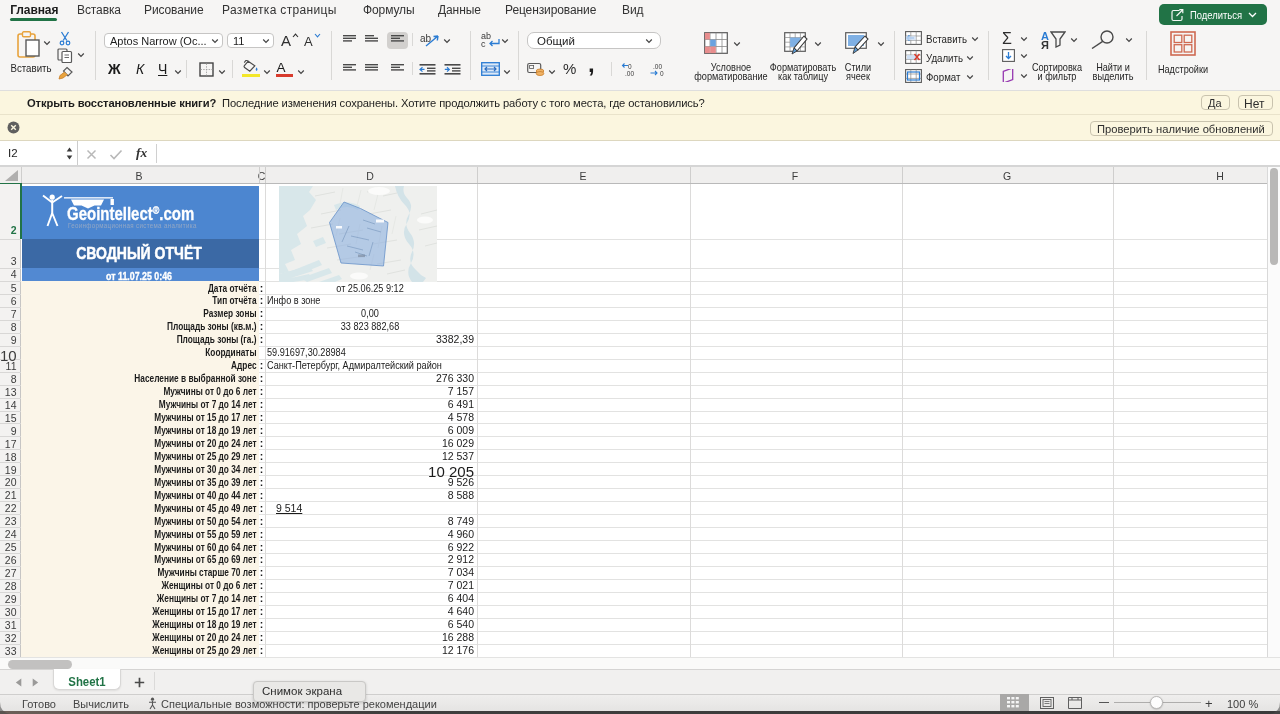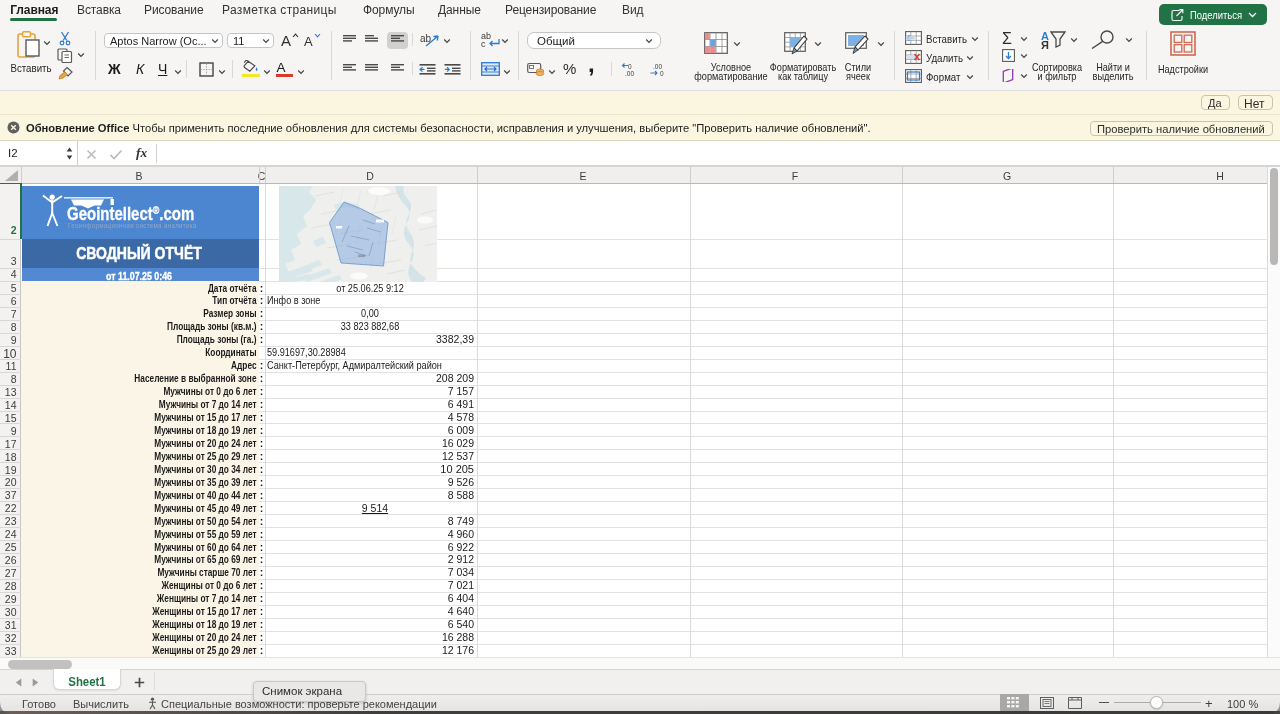--- a/index.html
+++ b/index.html
@@ -309,30 +309,30 @@
 <div class="ab" style="left:1145.5px;top:31px;width:1px;height:49px;background:#d9d8d6;"></div>
 <svg class="ab" style="left:1170px;top:31px" width="26" height="25" viewBox="0 0 26 25">
 <rect x="1" y="1" width="24" height="23" fill="none" stroke="#cf6a52" stroke-width="1.6"></rect>
 <rect x="4.2" y="4.2" width="7.6" height="7.3" fill="none" stroke="#cf6a52" stroke-width="1.3"></rect>
 <rect x="14.2" y="4.2" width="7.6" height="7.3" fill="none" stroke="#cf6a52" stroke-width="1.3"></rect>
 <rect x="4.2" y="13.7" width="7.6" height="7.3" fill="none" stroke="#cf6a52" stroke-width="1.3"></rect>
 <rect x="14.2" y="13.7" width="7.6" height="7.3" fill="none" stroke="#cf6a52" stroke-width="1.3"></rect>
     </svg>
 <div class="t" style="left:1183px;top:62.5px;transform:translateX(-50%) scaleX(0.87);font-size:10.5px;color:#262626;">Надстройки</div>
 <div class="ab" style="left:0;top:91px;width:1280px;height:24px;background:#fbf6df;border-bottom:1px solid #e9e3cb;box-sizing:border-box;"></div>
+<div class="t" style="left:27px;top:96.5px;font-size:11.2px;letter-spacing:-0.12px;color:#1d1d1d;font-weight:700;">Открыть восстановленные книги?&nbsp; <span style="font-weight:400;">Последние изменения сохранены. Хотите продолжить работу с того места, где остановились?</span></div>
 <div class="ab" style="left:1200.5px;top:94.5px;width:29px;height:15px;border:1px solid #c9c3ae;border-radius:4px;box-sizing:border-box;"></div>
 <div class="t" style="left:1208px;top:97px;font-size:11px;color:#2d2d2d;">Да</div>
 <div class="ab" style="left:1237.5px;top:94.5px;width:35px;height:15px;border:1px solid #c9c3ae;border-radius:4px;box-sizing:border-box;"></div>
 <div class="t" style="left:1244px;top:97px;font-size:12px;color:#2d2d2d;">Нет</div>
 <div class="ab" style="left:0;top:115px;width:1280px;height:26px;background:#fbf6df;border-bottom:1px solid #ddd7bf;box-sizing:border-box;"></div>
 <svg class="ab" style="left:7px;top:121px" width="13" height="13" viewBox="0 0 13 13">
 <circle cx="6.5" cy="6.5" r="6" fill="#5f5f5f"></circle>
 <path d="M4.2 4.2 L8.8 8.8 M8.8 4.2 L4.2 8.8" stroke="#fbf6df" stroke-width="1.4"></path>
     </svg>
-<div class="t" style="left:26px;top:122px;font-size:11.2px;letter-spacing:-0.02px;color:#1d1d1d;font-weight:700;">Обновление Office <span style="font-weight:400;">Чтобы применить последние обновления для системы безопасности, исправления и улучшения, выберите "Проверить наличие обновлений".</span></div>
 <div class="ab" style="left:1090px;top:120.5px;width:183px;height:15px;border:1px solid #c9c3ae;border-radius:4px;box-sizing:border-box;"></div>
 <div class="t" style="left:1097px;top:123px;font-size:11.2px;color:#2d2d2d;">Проверить наличие обновлений</div>
 <div class="ab" style="left:0;top:141px;width:1280px;height:25px;background:#fff;"></div>
 <div class="t" style="left:8px;top:147px;font-size:11.5px;color:#1d1d1d;">I2</div>
 <svg class="ab" style="left:66px;top:147px" width="7" height="13" viewBox="0 0 7 13">
 <path d="M3.5 0.5 L6.3 4.5 L0.7 4.5 Z" fill="#3a3a3a"></path>
       <path d="M3.5 12.5 L0.7 8.5 L6.3 8.5 Z" fill="#3a3a3a"></path>
     </svg>
 <div class="ab" style="left:77px;top:141px;width:1px;height:25px;background:#cccccc;"></div>
 <svg class="ab" style="left:86px;top:149px" width="11" height="11" viewBox="0 0 11 11">
@@ -435,32 +435,32 @@
 <div class="ab" style="left:902px;top:184px;width:1px;height:473px;background:#dcdbda;"></div>
 <div class="ab" style="left:1113px;top:184px;width:1px;height:473px;background:#dcdbda;"></div>
 <div class="t" style="left:0;top:184.0px;width:16.5px;height:52px;font-size:10.5px;color:#217346;font-weight:700;text-align:right;display:flex;align-items:flex-end;justify-content:flex-end;line-height:11px;">2</div>
 <div class="t" style="left:0;top:238.6px;width:16.5px;height:28px;font-size:10.5px;color:#3c3c3c;text-align:right;display:flex;align-items:flex-end;justify-content:flex-end;line-height:11px;">3</div>
 <div class="t" style="left:0;top:268.2px;width:16.5px;height:12px;font-size:10.5px;color:#3c3c3c;text-align:right;display:flex;align-items:flex-end;justify-content:flex-end;line-height:11px;">4</div>
 <div class="t" style="left:0;top:282.2px;width:16.5px;font-size:10.5px;color:#3c3c3c;text-align:right;">5</div>
 <div class="t" style="left:0;top:295.1px;width:16.5px;font-size:10.5px;color:#3c3c3c;text-align:right;">6</div>
 <div class="t" style="left:0;top:308.1px;width:16.5px;font-size:10.5px;color:#3c3c3c;text-align:right;">7</div>
 <div class="t" style="left:0;top:321.1px;width:16.5px;font-size:10.5px;color:#3c3c3c;text-align:right;">8</div>
 <div class="t" style="left:0;top:334.0px;width:16.5px;font-size:10.5px;color:#3c3c3c;text-align:right;">9</div>
-<div class="t" style="left:0;top:346.9px;width:16.5px;font-size:12px;color:#3c3c3c;text-align:right;">10</div>
+<div class="t" style="left:0;top:346.9px;width:16.5px;font-size:15px;color:#3c3c3c;text-align:right;">10</div>
 <div class="t" style="left:0;top:359.9px;width:16.5px;font-size:10.5px;color:#3c3c3c;text-align:right;">11</div>
 <div class="t" style="left:0;top:372.8px;width:16.5px;font-size:10.5px;color:#3c3c3c;text-align:right;">8</div>
 <div class="t" style="left:0;top:385.8px;width:16.5px;font-size:10.5px;color:#3c3c3c;text-align:right;">13</div>
 <div class="t" style="left:0;top:398.8px;width:16.5px;font-size:10.5px;color:#3c3c3c;text-align:right;">14</div>
 <div class="t" style="left:0;top:411.7px;width:16.5px;font-size:10.5px;color:#3c3c3c;text-align:right;">15</div>
 <div class="t" style="left:0;top:424.6px;width:16.5px;font-size:10.5px;color:#3c3c3c;text-align:right;">9</div>
 <div class="t" style="left:0;top:437.6px;width:16.5px;font-size:10.5px;color:#3c3c3c;text-align:right;">17</div>
 <div class="t" style="left:0;top:450.6px;width:16.5px;font-size:10.5px;color:#3c3c3c;text-align:right;">18</div>
 <div class="t" style="left:0;top:463.5px;width:16.5px;font-size:10.5px;color:#3c3c3c;text-align:right;">19</div>
 <div class="t" style="left:0;top:476.4px;width:16.5px;font-size:10.5px;color:#3c3c3c;text-align:right;">20</div>
-<div class="t" style="left:0;top:489.4px;width:16.5px;font-size:10.5px;color:#3c3c3c;text-align:right;">37</div>
+<div class="t" style="left:0;top:489.4px;width:16.5px;font-size:10.5px;color:#3c3c3c;text-align:right;">21</div>
 <div class="t" style="left:0;top:502.3px;width:16.5px;font-size:10.5px;color:#3c3c3c;text-align:right;">22</div>
 <div class="t" style="left:0;top:515.3px;width:16.5px;font-size:10.5px;color:#3c3c3c;text-align:right;">23</div>
 <div class="t" style="left:0;top:528.2px;width:16.5px;font-size:10.5px;color:#3c3c3c;text-align:right;">24</div>
 <div class="t" style="left:0;top:541.2px;width:16.5px;font-size:10.5px;color:#3c3c3c;text-align:right;">25</div>
 <div class="t" style="left:0;top:554.2px;width:16.5px;font-size:10.5px;color:#3c3c3c;text-align:right;">26</div>
 <div class="t" style="left:0;top:567.1px;width:16.5px;font-size:10.5px;color:#3c3c3c;text-align:right;">27</div>
 <div class="t" style="left:0;top:580.0px;width:16.5px;font-size:10.5px;color:#3c3c3c;text-align:right;">28</div>
 <div class="t" style="left:0;top:593.0px;width:16.5px;font-size:10.5px;color:#3c3c3c;text-align:right;">29</div>
 <div class="t" style="left:0;top:606.0px;width:16.5px;font-size:10.5px;color:#3c3c3c;text-align:right;">30</div>
 <div class="t" style="left:0;top:618.9px;width:16.5px;font-size:10.5px;color:#3c3c3c;text-align:right;">31</div>
@@ -522,51 +522,51 @@
 <div class="t" style="left:21px;top:333.3px;width:235.5px;font-size:10.5px;font-weight:700;color:#1b1b1b;text-align:right;transform:scaleX(0.79);transform-origin:100% 50%;">Площадь зоны (га.)</div>
 <div class="t" style="left:258.5px;top:333.3px;width:6px;font-size:10.5px;font-weight:700;color:#1b1b1b;text-align:center;">:</div>
 <div class="t" style="left:276px;top:333.3px;width:198px;text-align:right;font-size:10.5px;color:#1b1b1b;">3382,39</div>
 <div class="t" style="left:21px;top:346.2px;width:235.5px;font-size:10.5px;font-weight:700;color:#1b1b1b;text-align:right;transform:scaleX(0.79);transform-origin:100% 50%;">Координаты</div>
 <div class="t" style="left:266.5px;top:346.2px;font-size:10.5px;color:#1b1b1b;transform:scaleX(0.87);transform-origin:0 50%;">59.91697,30.28984</div>
 <div class="t" style="left:21px;top:359.2px;width:235.5px;font-size:10.5px;font-weight:700;color:#1b1b1b;text-align:right;transform:scaleX(0.79);transform-origin:100% 50%;">Адрес</div>
 <div class="t" style="left:258.5px;top:359.2px;width:6px;font-size:10.5px;font-weight:700;color:#1b1b1b;text-align:center;">:</div>
 <div class="t" style="left:266.5px;top:359.2px;font-size:10.5px;color:#1b1b1b;transform:scaleX(0.87);transform-origin:0 50%;">Санкт-Петербург, Адмиралтейский район</div>
 <div class="t" style="left:21px;top:372.1px;width:235.5px;font-size:10.5px;font-weight:700;color:#1b1b1b;text-align:right;transform:scaleX(0.79);transform-origin:100% 50%;">Население в выбранной зоне</div>
 <div class="t" style="left:258.5px;top:372.1px;width:6px;font-size:10.5px;font-weight:700;color:#1b1b1b;text-align:center;">:</div>
-<div class="t" style="left:276px;top:372.1px;width:198px;text-align:right;font-size:10.5px;color:#1b1b1b;">208 209</div>
+<div class="t" style="left:276px;top:372.1px;width:198px;text-align:right;font-size:10.5px;color:#1b1b1b;">276 330</div>
 <div class="t" style="left:21px;top:385.1px;width:235.5px;font-size:10.5px;font-weight:700;color:#1b1b1b;text-align:right;transform:scaleX(0.79);transform-origin:100% 50%;">Мужчины от 0 до 6 лет</div>
 <div class="t" style="left:258.5px;top:385.1px;width:6px;font-size:10.5px;font-weight:700;color:#1b1b1b;text-align:center;">:</div>
 <div class="t" style="left:276px;top:385.1px;width:198px;text-align:right;font-size:10.5px;color:#1b1b1b;">7 157</div>
 <div class="t" style="left:21px;top:398.0px;width:235.5px;font-size:10.5px;font-weight:700;color:#1b1b1b;text-align:right;transform:scaleX(0.79);transform-origin:100% 50%;">Мужчины от 7 до 14 лет</div>
 <div class="t" style="left:258.5px;top:398.0px;width:6px;font-size:10.5px;font-weight:700;color:#1b1b1b;text-align:center;">:</div>
 <div class="t" style="left:276px;top:398.0px;width:198px;text-align:right;font-size:10.5px;color:#1b1b1b;">6 491</div>
 <div class="t" style="left:21px;top:411.0px;width:235.5px;font-size:10.5px;font-weight:700;color:#1b1b1b;text-align:right;transform:scaleX(0.79);transform-origin:100% 50%;">Мужчины от 15 до 17 лет</div>
 <div class="t" style="left:258.5px;top:411.0px;width:6px;font-size:10.5px;font-weight:700;color:#1b1b1b;text-align:center;">:</div>
 <div class="t" style="left:276px;top:411.0px;width:198px;text-align:right;font-size:10.5px;color:#1b1b1b;">4 578</div>
 <div class="t" style="left:21px;top:423.9px;width:235.5px;font-size:10.5px;font-weight:700;color:#1b1b1b;text-align:right;transform:scaleX(0.79);transform-origin:100% 50%;">Мужчины от 18 до 19 лет</div>
 <div class="t" style="left:258.5px;top:423.9px;width:6px;font-size:10.5px;font-weight:700;color:#1b1b1b;text-align:center;">:</div>
 <div class="t" style="left:276px;top:423.9px;width:198px;text-align:right;font-size:10.5px;color:#1b1b1b;">6 009</div>
 <div class="t" style="left:21px;top:436.9px;width:235.5px;font-size:10.5px;font-weight:700;color:#1b1b1b;text-align:right;transform:scaleX(0.79);transform-origin:100% 50%;">Мужчины от 20 до 24 лет</div>
 <div class="t" style="left:258.5px;top:436.9px;width:6px;font-size:10.5px;font-weight:700;color:#1b1b1b;text-align:center;">:</div>
 <div class="t" style="left:276px;top:436.9px;width:198px;text-align:right;font-size:10.5px;color:#1b1b1b;">16 029</div>
 <div class="t" style="left:21px;top:449.8px;width:235.5px;font-size:10.5px;font-weight:700;color:#1b1b1b;text-align:right;transform:scaleX(0.79);transform-origin:100% 50%;">Мужчины от 25 до 29 лет</div>
 <div class="t" style="left:258.5px;top:449.8px;width:6px;font-size:10.5px;font-weight:700;color:#1b1b1b;text-align:center;">:</div>
 <div class="t" style="left:276px;top:449.8px;width:198px;text-align:right;font-size:10.5px;color:#1b1b1b;">12 537</div>
 <div class="t" style="left:21px;top:462.8px;width:235.5px;font-size:10.5px;font-weight:700;color:#1b1b1b;text-align:right;transform:scaleX(0.79);transform-origin:100% 50%;">Мужчины от 30 до 34 лет</div>
 <div class="t" style="left:258.5px;top:462.8px;width:6px;font-size:10.5px;font-weight:700;color:#1b1b1b;text-align:center;">:</div>
-<div class="t" style="left:276px;top:462.8px;width:198px;text-align:right;font-size:11px;color:#1b1b1b;">10 205</div>
+<div class="t" style="left:276px;top:462.8px;width:198px;text-align:right;font-size:15px;color:#1b1b1b;">10 205</div>
 <div class="t" style="left:21px;top:475.7px;width:235.5px;font-size:10.5px;font-weight:700;color:#1b1b1b;text-align:right;transform:scaleX(0.79);transform-origin:100% 50%;">Мужчины от 35 до 39 лет</div>
 <div class="t" style="left:258.5px;top:475.7px;width:6px;font-size:10.5px;font-weight:700;color:#1b1b1b;text-align:center;">:</div>
 <div class="t" style="left:276px;top:475.7px;width:198px;text-align:right;font-size:10.5px;color:#1b1b1b;">9 526</div>
 <div class="t" style="left:21px;top:488.7px;width:235.5px;font-size:10.5px;font-weight:700;color:#1b1b1b;text-align:right;transform:scaleX(0.79);transform-origin:100% 50%;">Мужчины от 40 до 44 лет</div>
 <div class="t" style="left:258.5px;top:488.7px;width:6px;font-size:10.5px;font-weight:700;color:#1b1b1b;text-align:center;">:</div>
 <div class="t" style="left:276px;top:488.7px;width:198px;text-align:right;font-size:10.5px;color:#1b1b1b;">8 588</div>
 <div class="t" style="left:21px;top:501.6px;width:235.5px;font-size:10.5px;font-weight:700;color:#1b1b1b;text-align:right;transform:scaleX(0.79);transform-origin:100% 50%;">Мужчины от 45 до 49 лет</div>
 <div class="t" style="left:258.5px;top:501.6px;width:6px;font-size:10.5px;font-weight:700;color:#1b1b1b;text-align:center;">:</div>
-<div class="t" style="left:276px;top:501.6px;width:198px;text-align:center;font-size:10.5px;color:#1b1b1b;text-decoration:underline;">9 514</div>
+<div class="t" style="left:276px;top:501.6px;width:198px;text-align:left;font-size:10.5px;color:#1b1b1b;text-decoration:underline;">9 514</div>
 <div class="t" style="left:21px;top:514.6px;width:235.5px;font-size:10.5px;font-weight:700;color:#1b1b1b;text-align:right;transform:scaleX(0.79);transform-origin:100% 50%;">Мужчины от 50 до 54 лет</div>
 <div class="t" style="left:258.5px;top:514.6px;width:6px;font-size:10.5px;font-weight:700;color:#1b1b1b;text-align:center;">:</div>
 <div class="t" style="left:276px;top:514.6px;width:198px;text-align:right;font-size:10.5px;color:#1b1b1b;">8 749</div>
 <div class="t" style="left:21px;top:527.5px;width:235.5px;font-size:10.5px;font-weight:700;color:#1b1b1b;text-align:right;transform:scaleX(0.79);transform-origin:100% 50%;">Мужчины от 55 до 59 лет</div>
 <div class="t" style="left:258.5px;top:527.5px;width:6px;font-size:10.5px;font-weight:700;color:#1b1b1b;text-align:center;">:</div>
 <div class="t" style="left:276px;top:527.5px;width:198px;text-align:right;font-size:10.5px;color:#1b1b1b;">4 960</div>
 <div class="t" style="left:21px;top:540.5px;width:235.5px;font-size:10.5px;font-weight:700;color:#1b1b1b;text-align:right;transform:scaleX(0.79);transform-origin:100% 50%;">Мужчины от 60 до 64 лет</div>
 <div class="t" style="left:258.5px;top:540.5px;width:6px;font-size:10.5px;font-weight:700;color:#1b1b1b;text-align:center;">:</div>
 <div class="t" style="left:276px;top:540.5px;width:198px;text-align:right;font-size:10.5px;color:#1b1b1b;">6 922</div>
 <div class="t" style="left:21px;top:553.4px;width:235.5px;font-size:10.5px;font-weight:700;color:#1b1b1b;text-align:right;transform:scaleX(0.79);transform-origin:100% 50%;">Мужчины от 65 до 69 лет</div>

